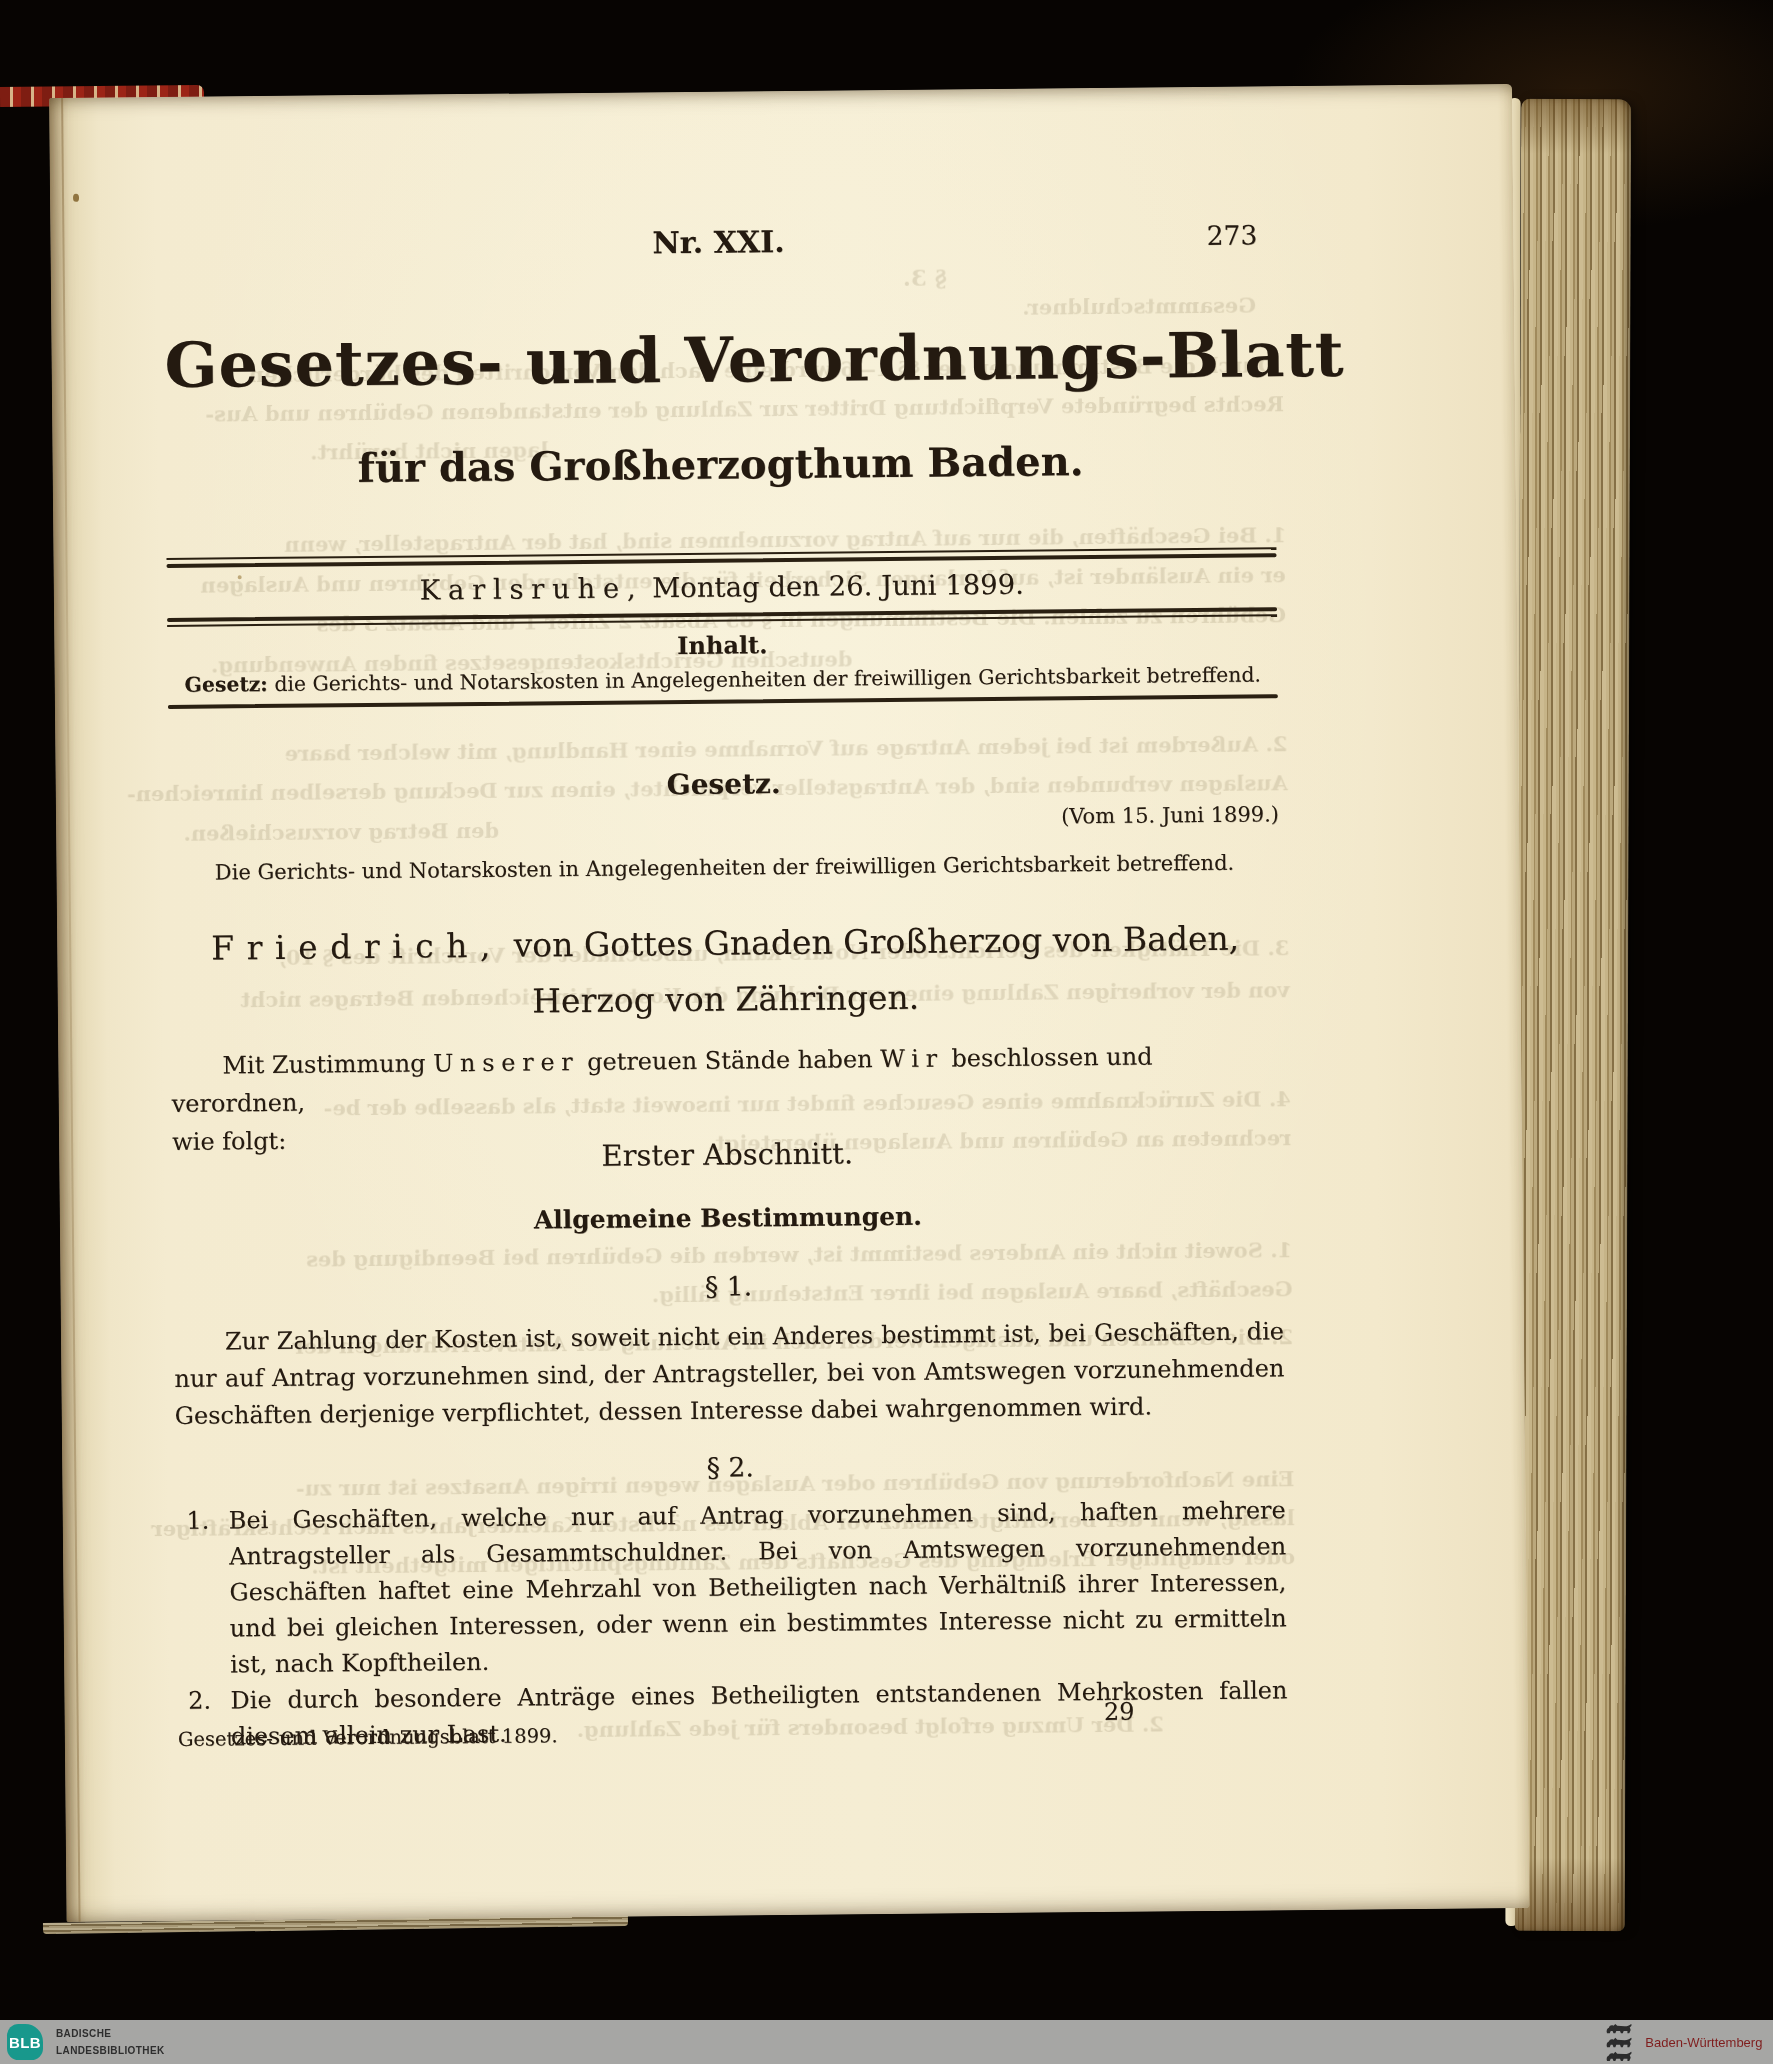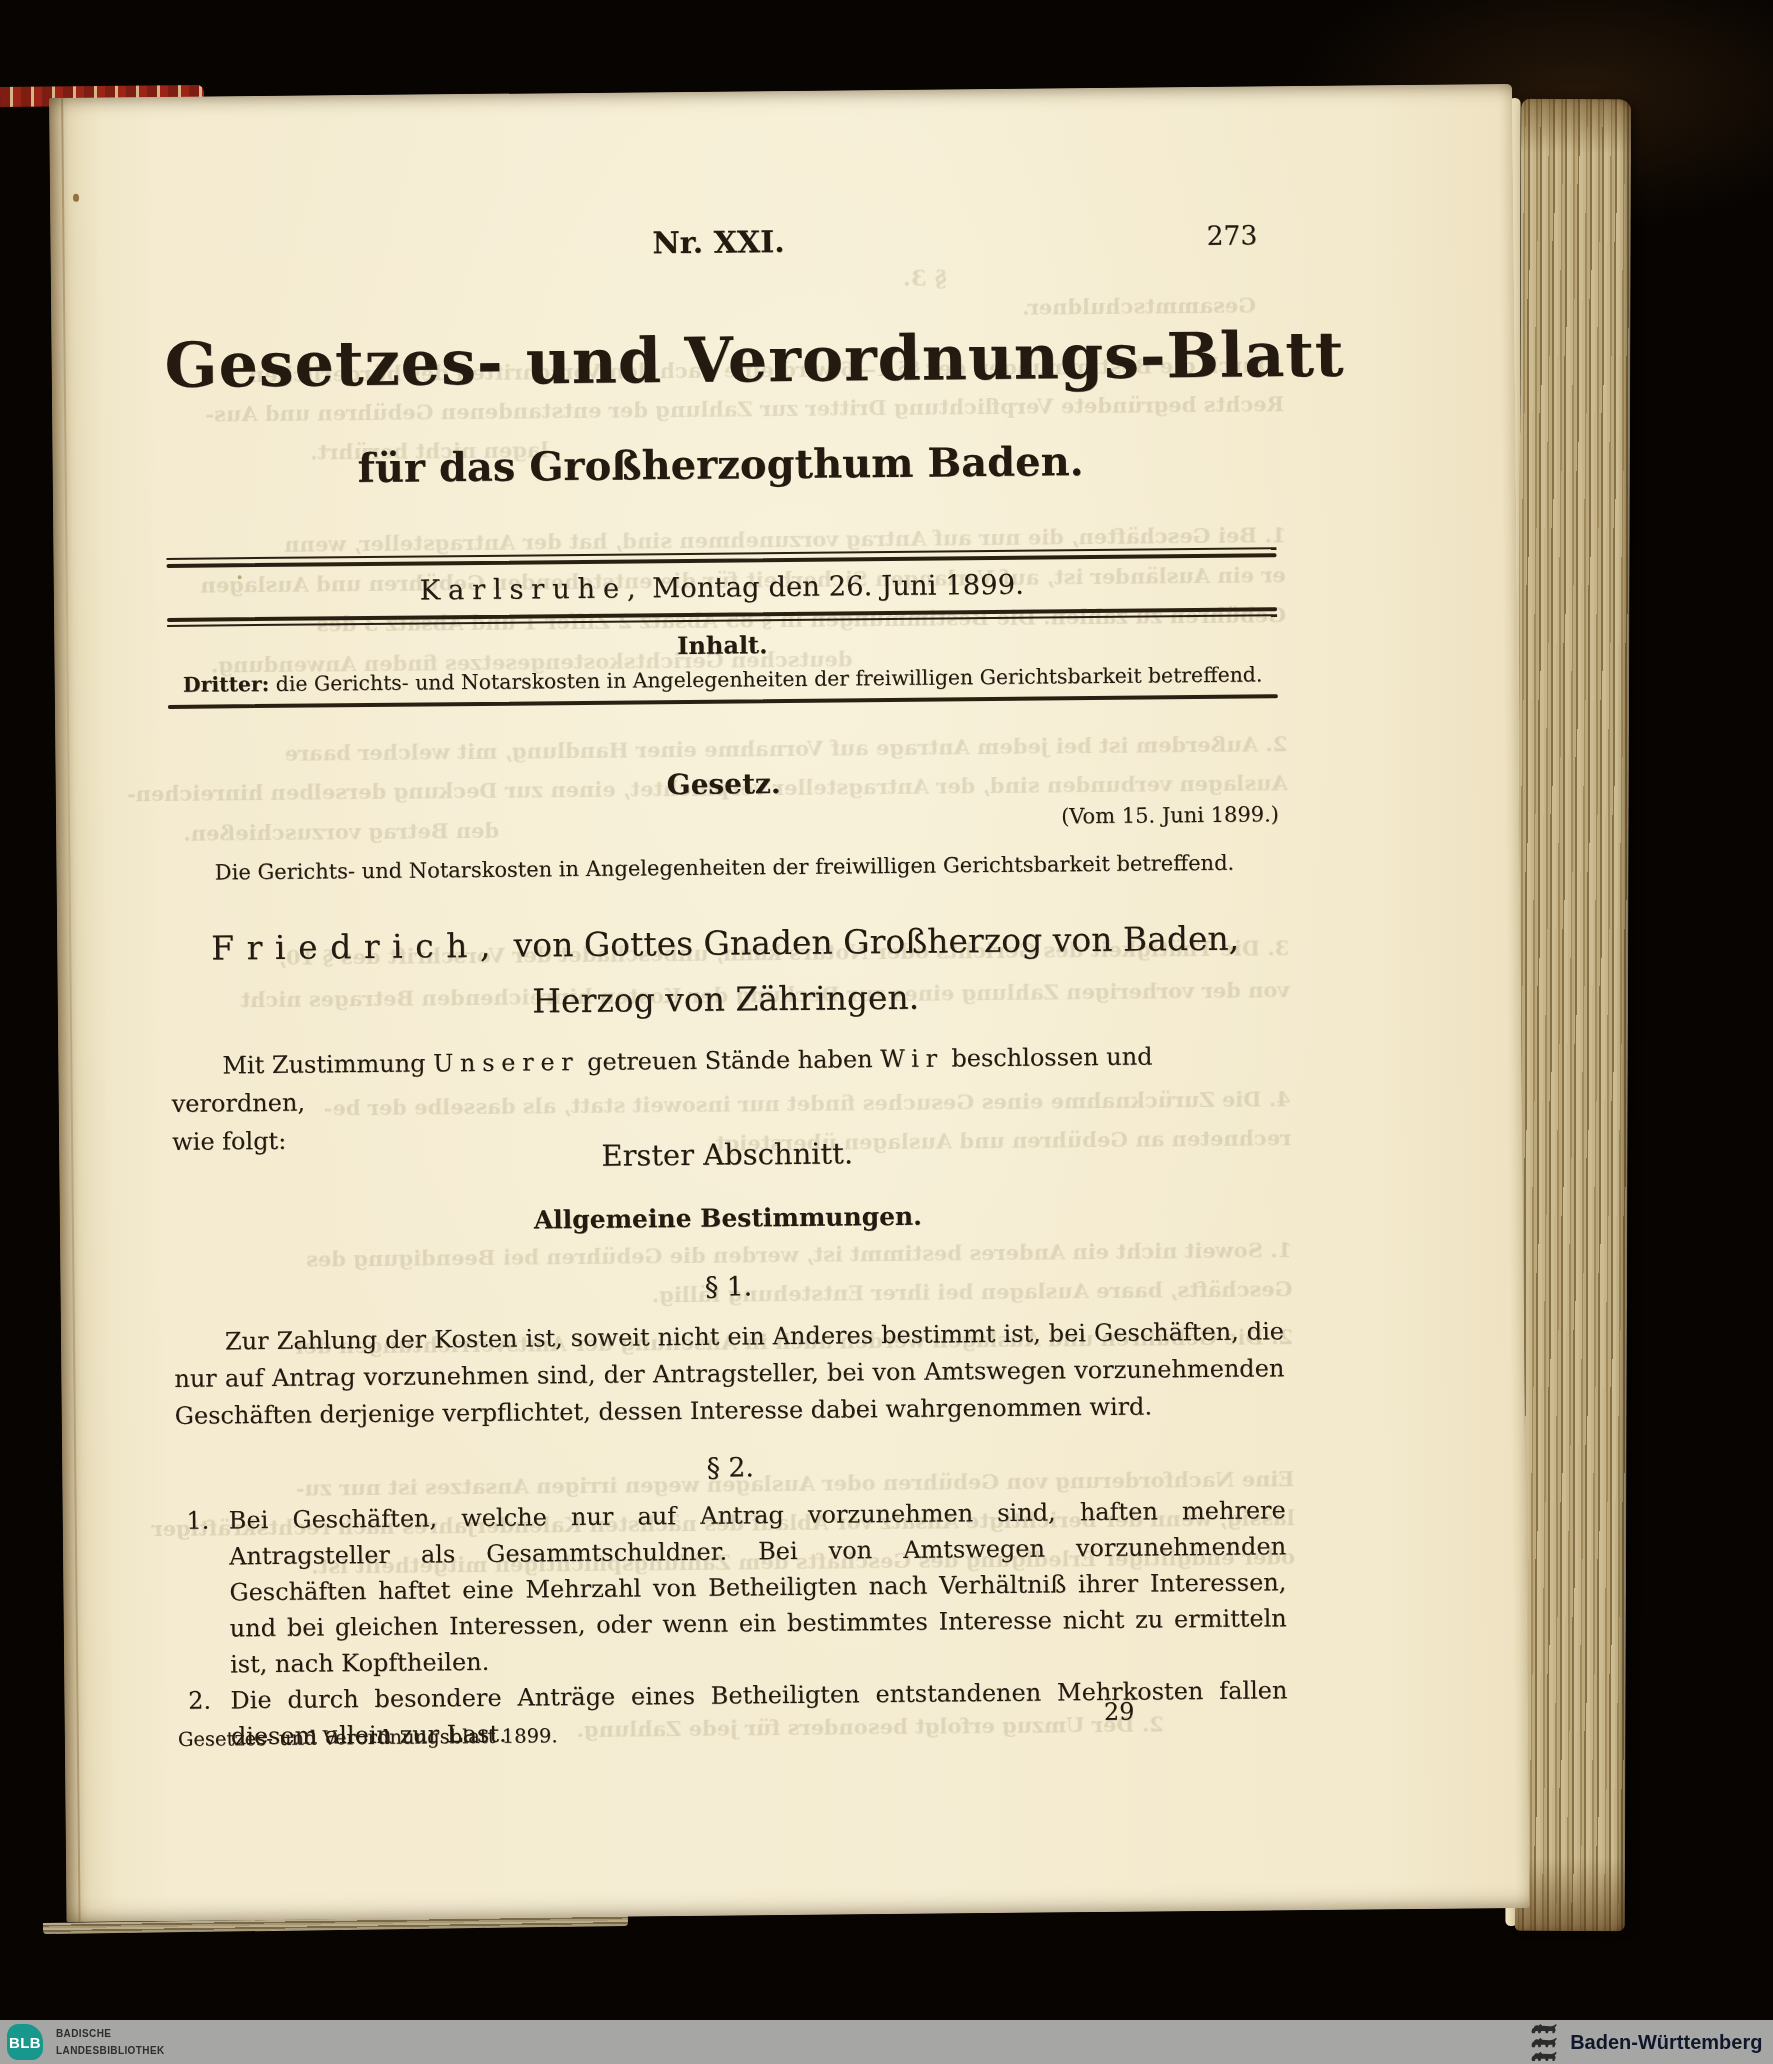--- a/index.html
+++ b/index.html
@@ -92,21 +92,21 @@
     display:flex;align-items:center;justify-content:center;
     font-weight:bold;font-size:15px;letter-spacing:0.4px;
   }
   .blb-name{
     position:absolute;left:56px;top:5.3px;
     color:#2e2e2e;font-weight:bold;font-size:10px;line-height:17px;letter-spacing:0.4px;
   }
   .bw-group{position:absolute;right:10.6px;top:0;height:44px;display:flex;align-items:center;gap:8.9px;}
   .bw-lions{width:32px;height:39px;}
   .bw-lions path{fill:#2c2c2c;}
-  .bw-name{color:#0f172a;font-weight:700;font-size:20px;}
+  .bw-name{color:#7f1d1d;font-weight:400;font-size:13px;}
 </style>
 </head>
 <body>
 
 <div class="backdrop-tint"></div>
 <div class="endband"></div>
 <div class="fore-gap"></div>
 <div class="fore-edge"></div>
 <div class="under-edge"></div>
 
@@ -154,21 +154,21 @@
 
     <div class="abs center" style="top:479px;font-size:27.5px;">
       <span class="sperr">Karlsruhe,</span><span> Montag den 26. Juni 1899.</span>
     </div>
 
     <div class="rule thick" style="top:521px;"></div>
     <div class="rule thin" style="top:528px;"></div>
 
     <div class="abs center" style="top:539px;font-size:24px;font-weight:bold;">Inhalt.</div>
     <div class="abs center" style="top:576px;font-size:20.4px;white-space:nowrap;">
-      <b>Dritter:</b><span> die Gerichts- und Notarskosten in Angelegenheiten der freiwilligen Gerichtsbarkeit betreffend.</span>
+      <b>Gesetz:</b><span> die Gerichts- und Notarskosten in Angelegenheiten der freiwilligen Gerichtsbarkeit betreffend.</span>
     </div>
     <div class="rule thick" style="top:608px;"></div>
 
     <div class="abs center" style="top:676px;font-size:28px;font-weight:bold;">Gesetz.</div>
     <div class="abs" style="top:716px;right:0;width:100%;text-align:right;font-size:21px;">(Vom 15. Juni 1899.)</div>
     <div class="abs center" style="top:764px;font-size:21px;">Die Gerichts- und Notarskosten in Angelegenheiten der freiwilligen Gerichtsbarkeit betreffend.</div>
 
     <div class="abs center" style="top:832px;font-size:33px;white-space:nowrap;">
       <span class="sperr-wide">Friedrich,</span><span> von Gottes Gnaden Großherzog von Baden,</span>
     </div>

